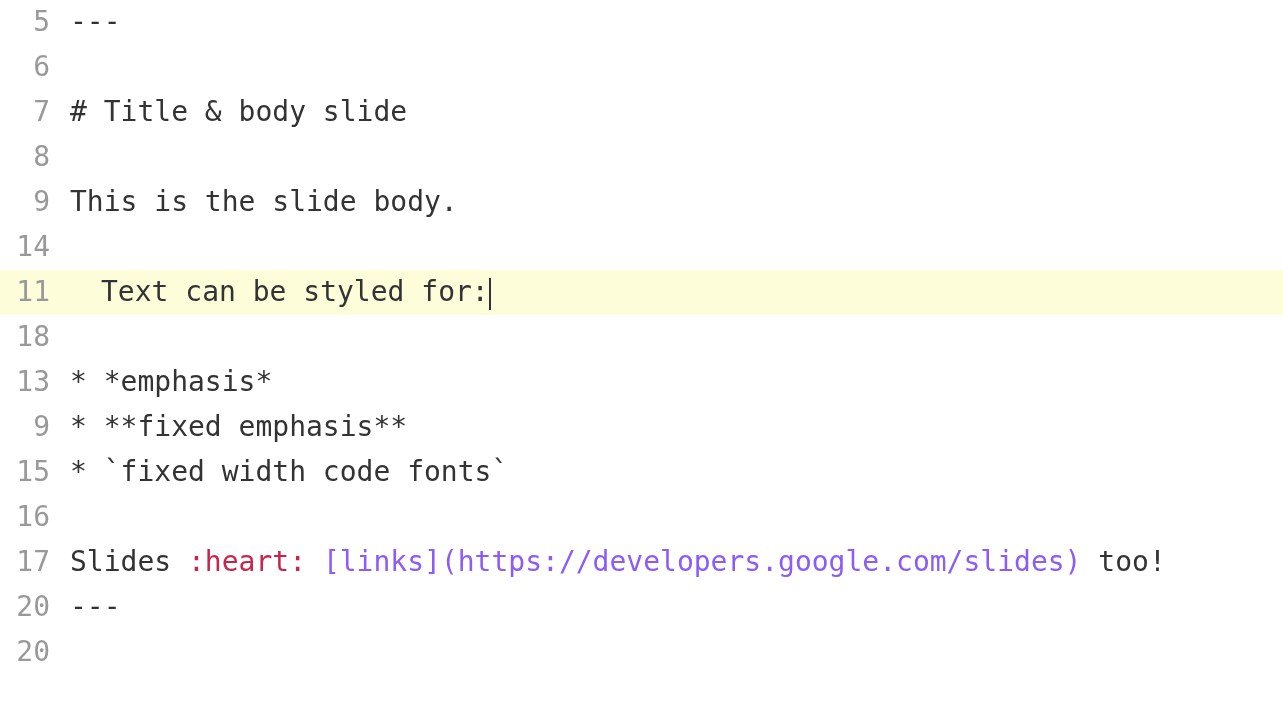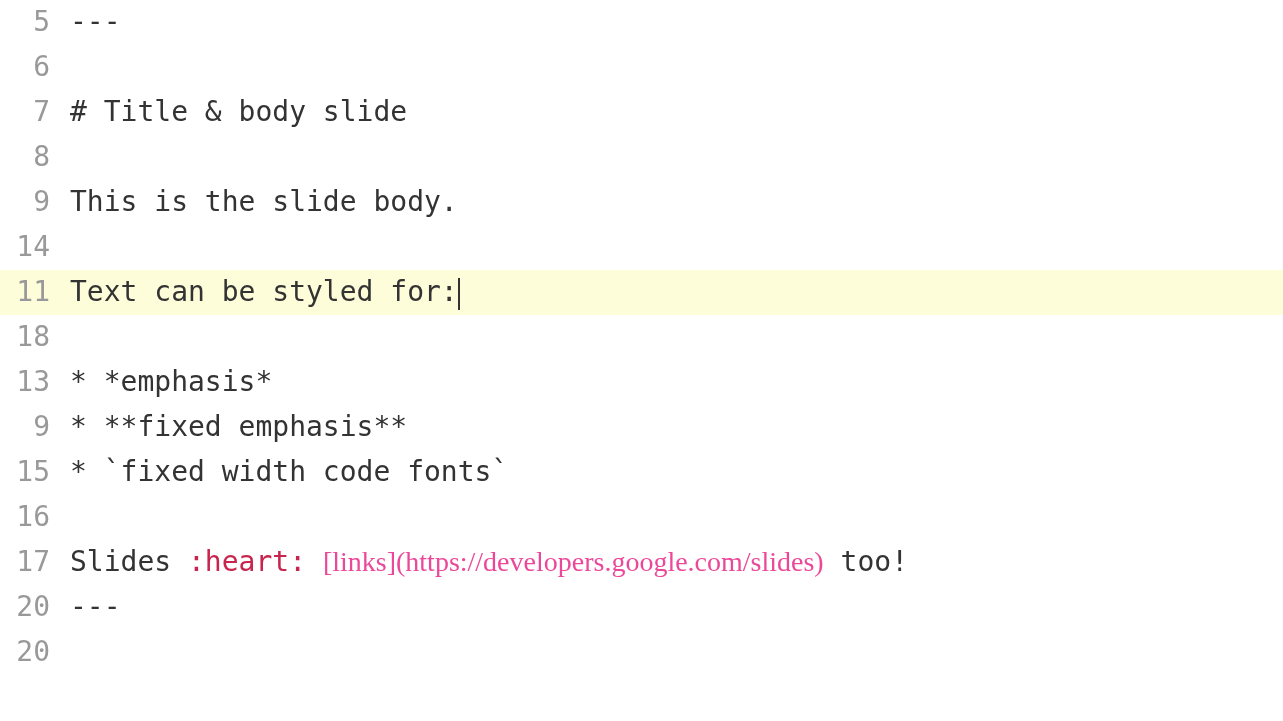--- a/index.html
+++ b/index.html
@@ -19,20 +19,21 @@
       flex-direction: column;
       width: 100%;
     }
     .line {
       display: flex;
       align-items: flex-start;
       min-height: 45px;
     }
     .line.active {
       background-color: #fdfdd9;
+      gap: 31px;
     }
     .gutter {
       width: 70px;
       text-align: right;
       padding-right: 20px;
       color: #999;
       user-select: none;
       flex-shrink: 0;
     }
     .content {
@@ -46,22 +47,21 @@
       height: 1.15em;
       background: #333;
       vertical-align: text-bottom;
       position: relative;
       top: 2px;
     }
     .emoji-code {
       color: #c7254e;
     }
     .link-markup {
-      color: #ec4899;
-      font-family: Liberation Serif, serif;
+      color: #8b5cf6;
     }
   </style>
 </head>
 <body>
 
 <div class="editor">
     <div class="line">
       <div class="gutter">5</div>
       <div class="content"><span>---</span></div>
     </div>

